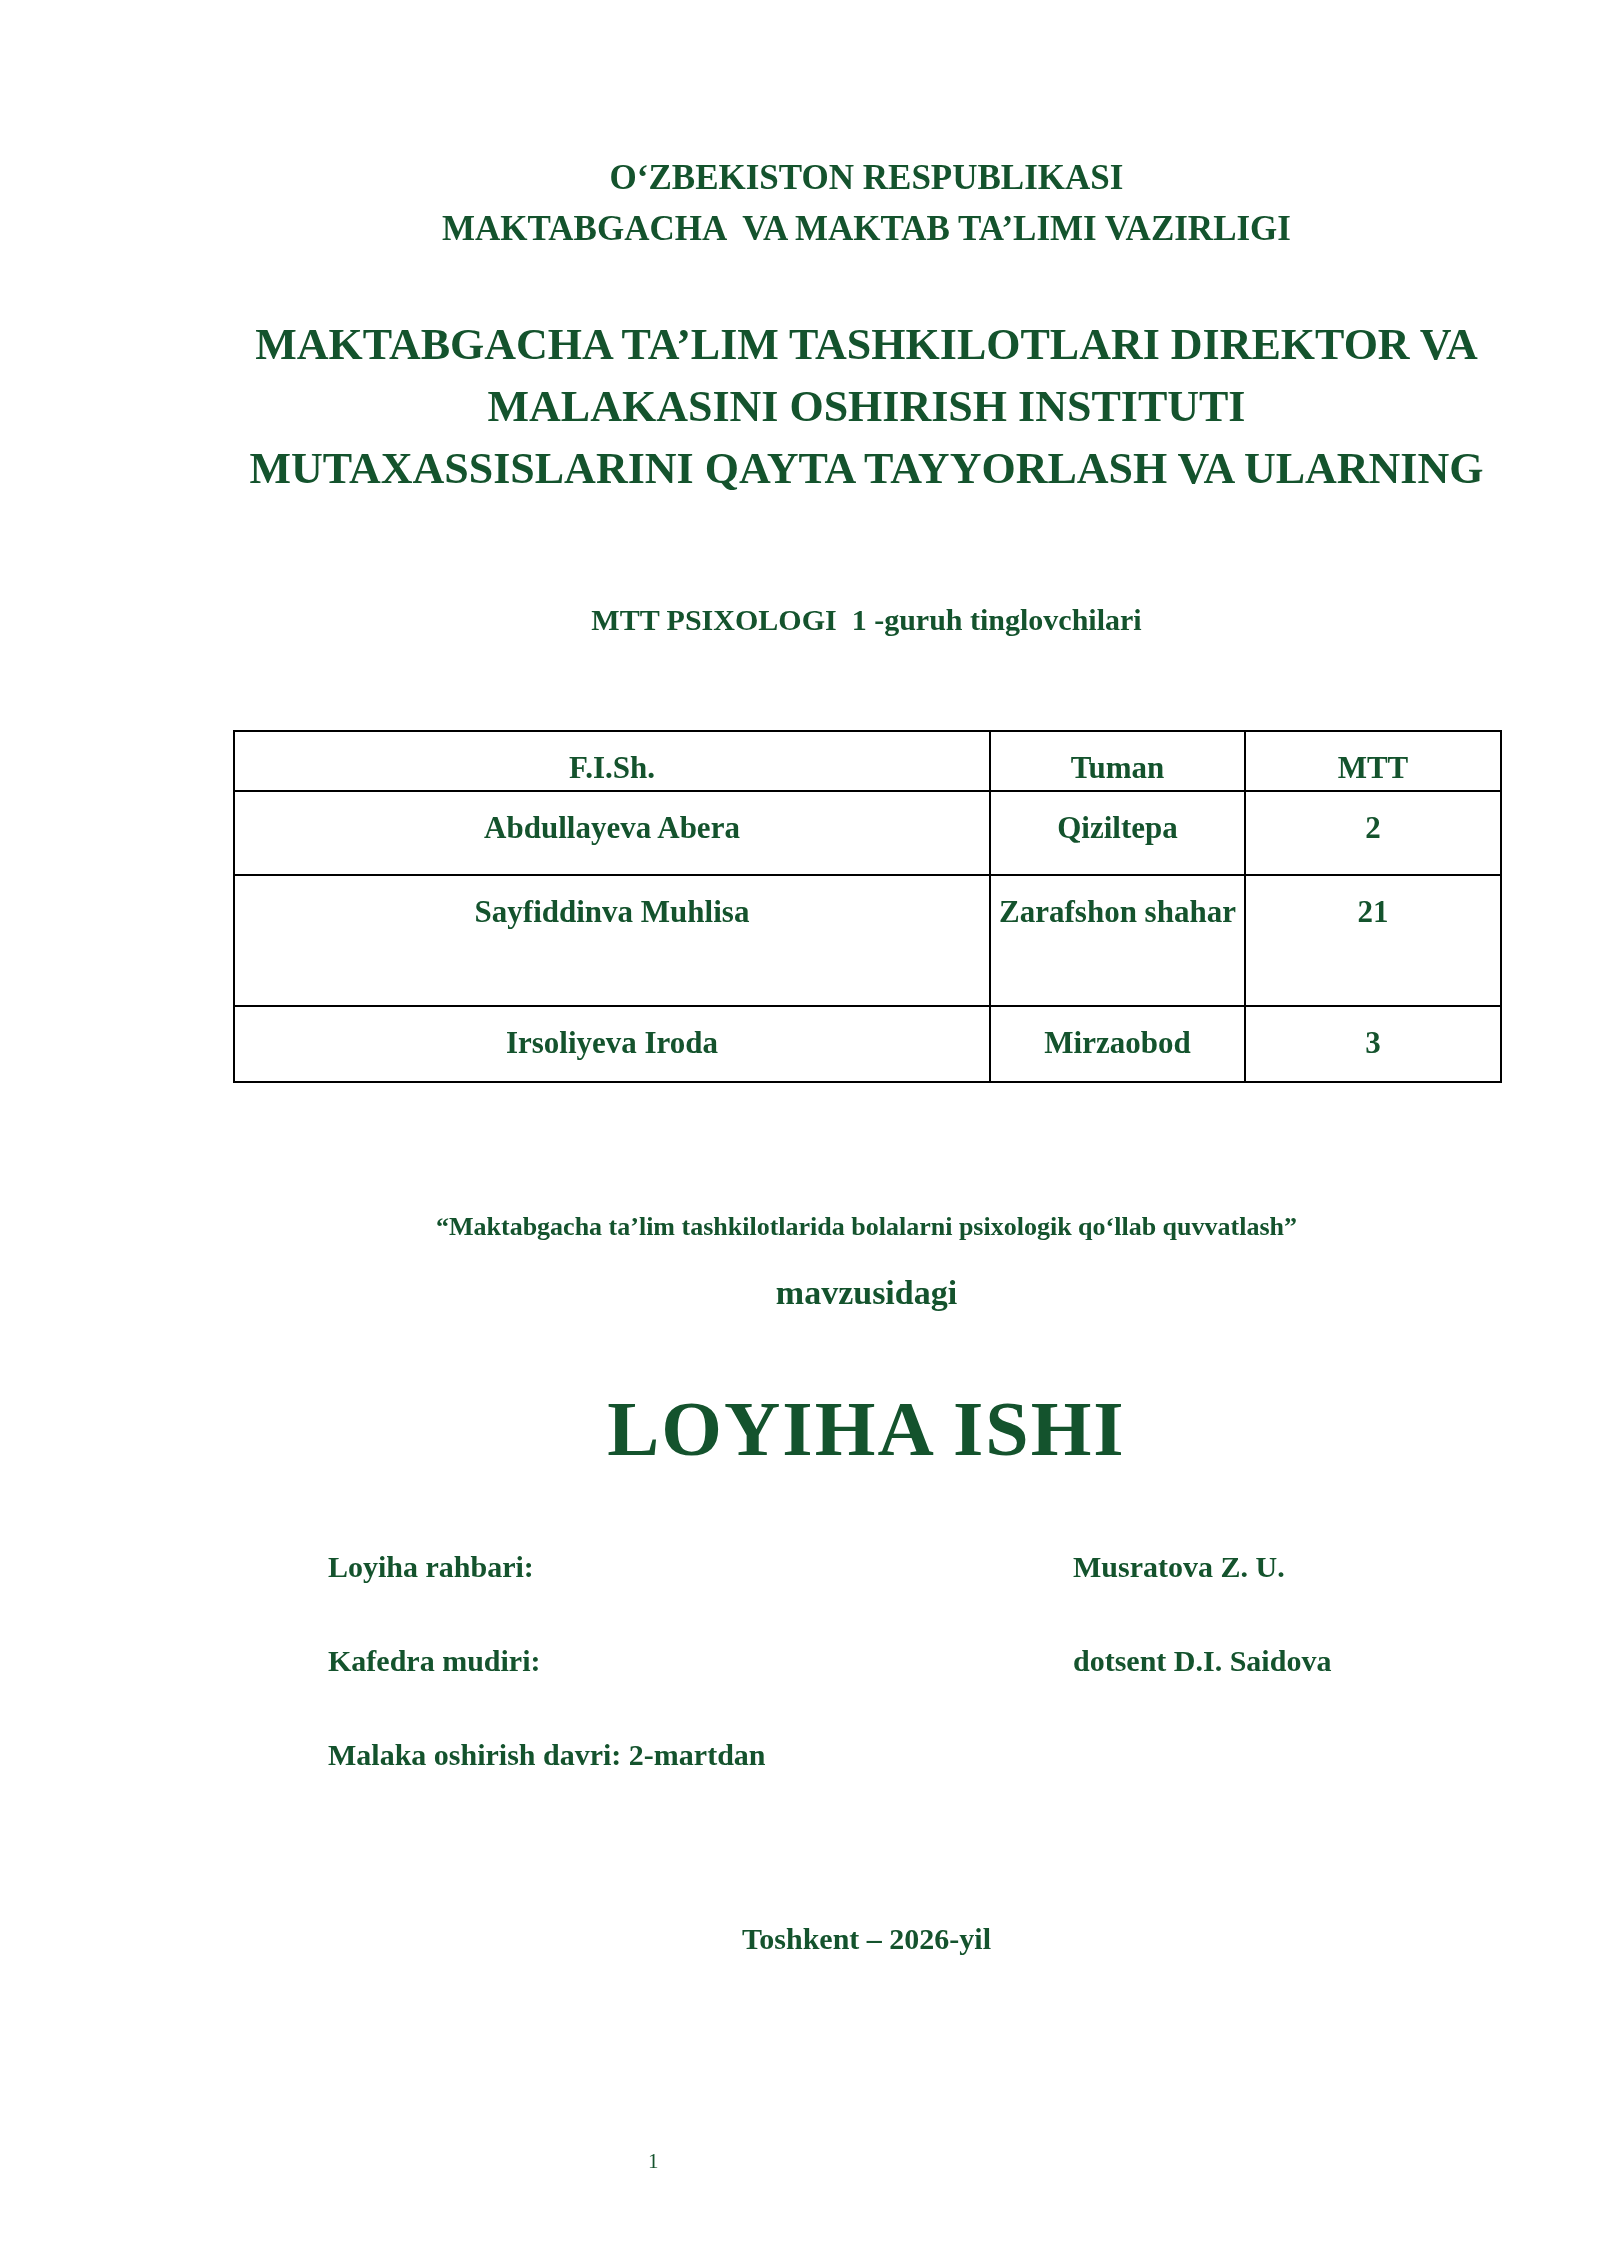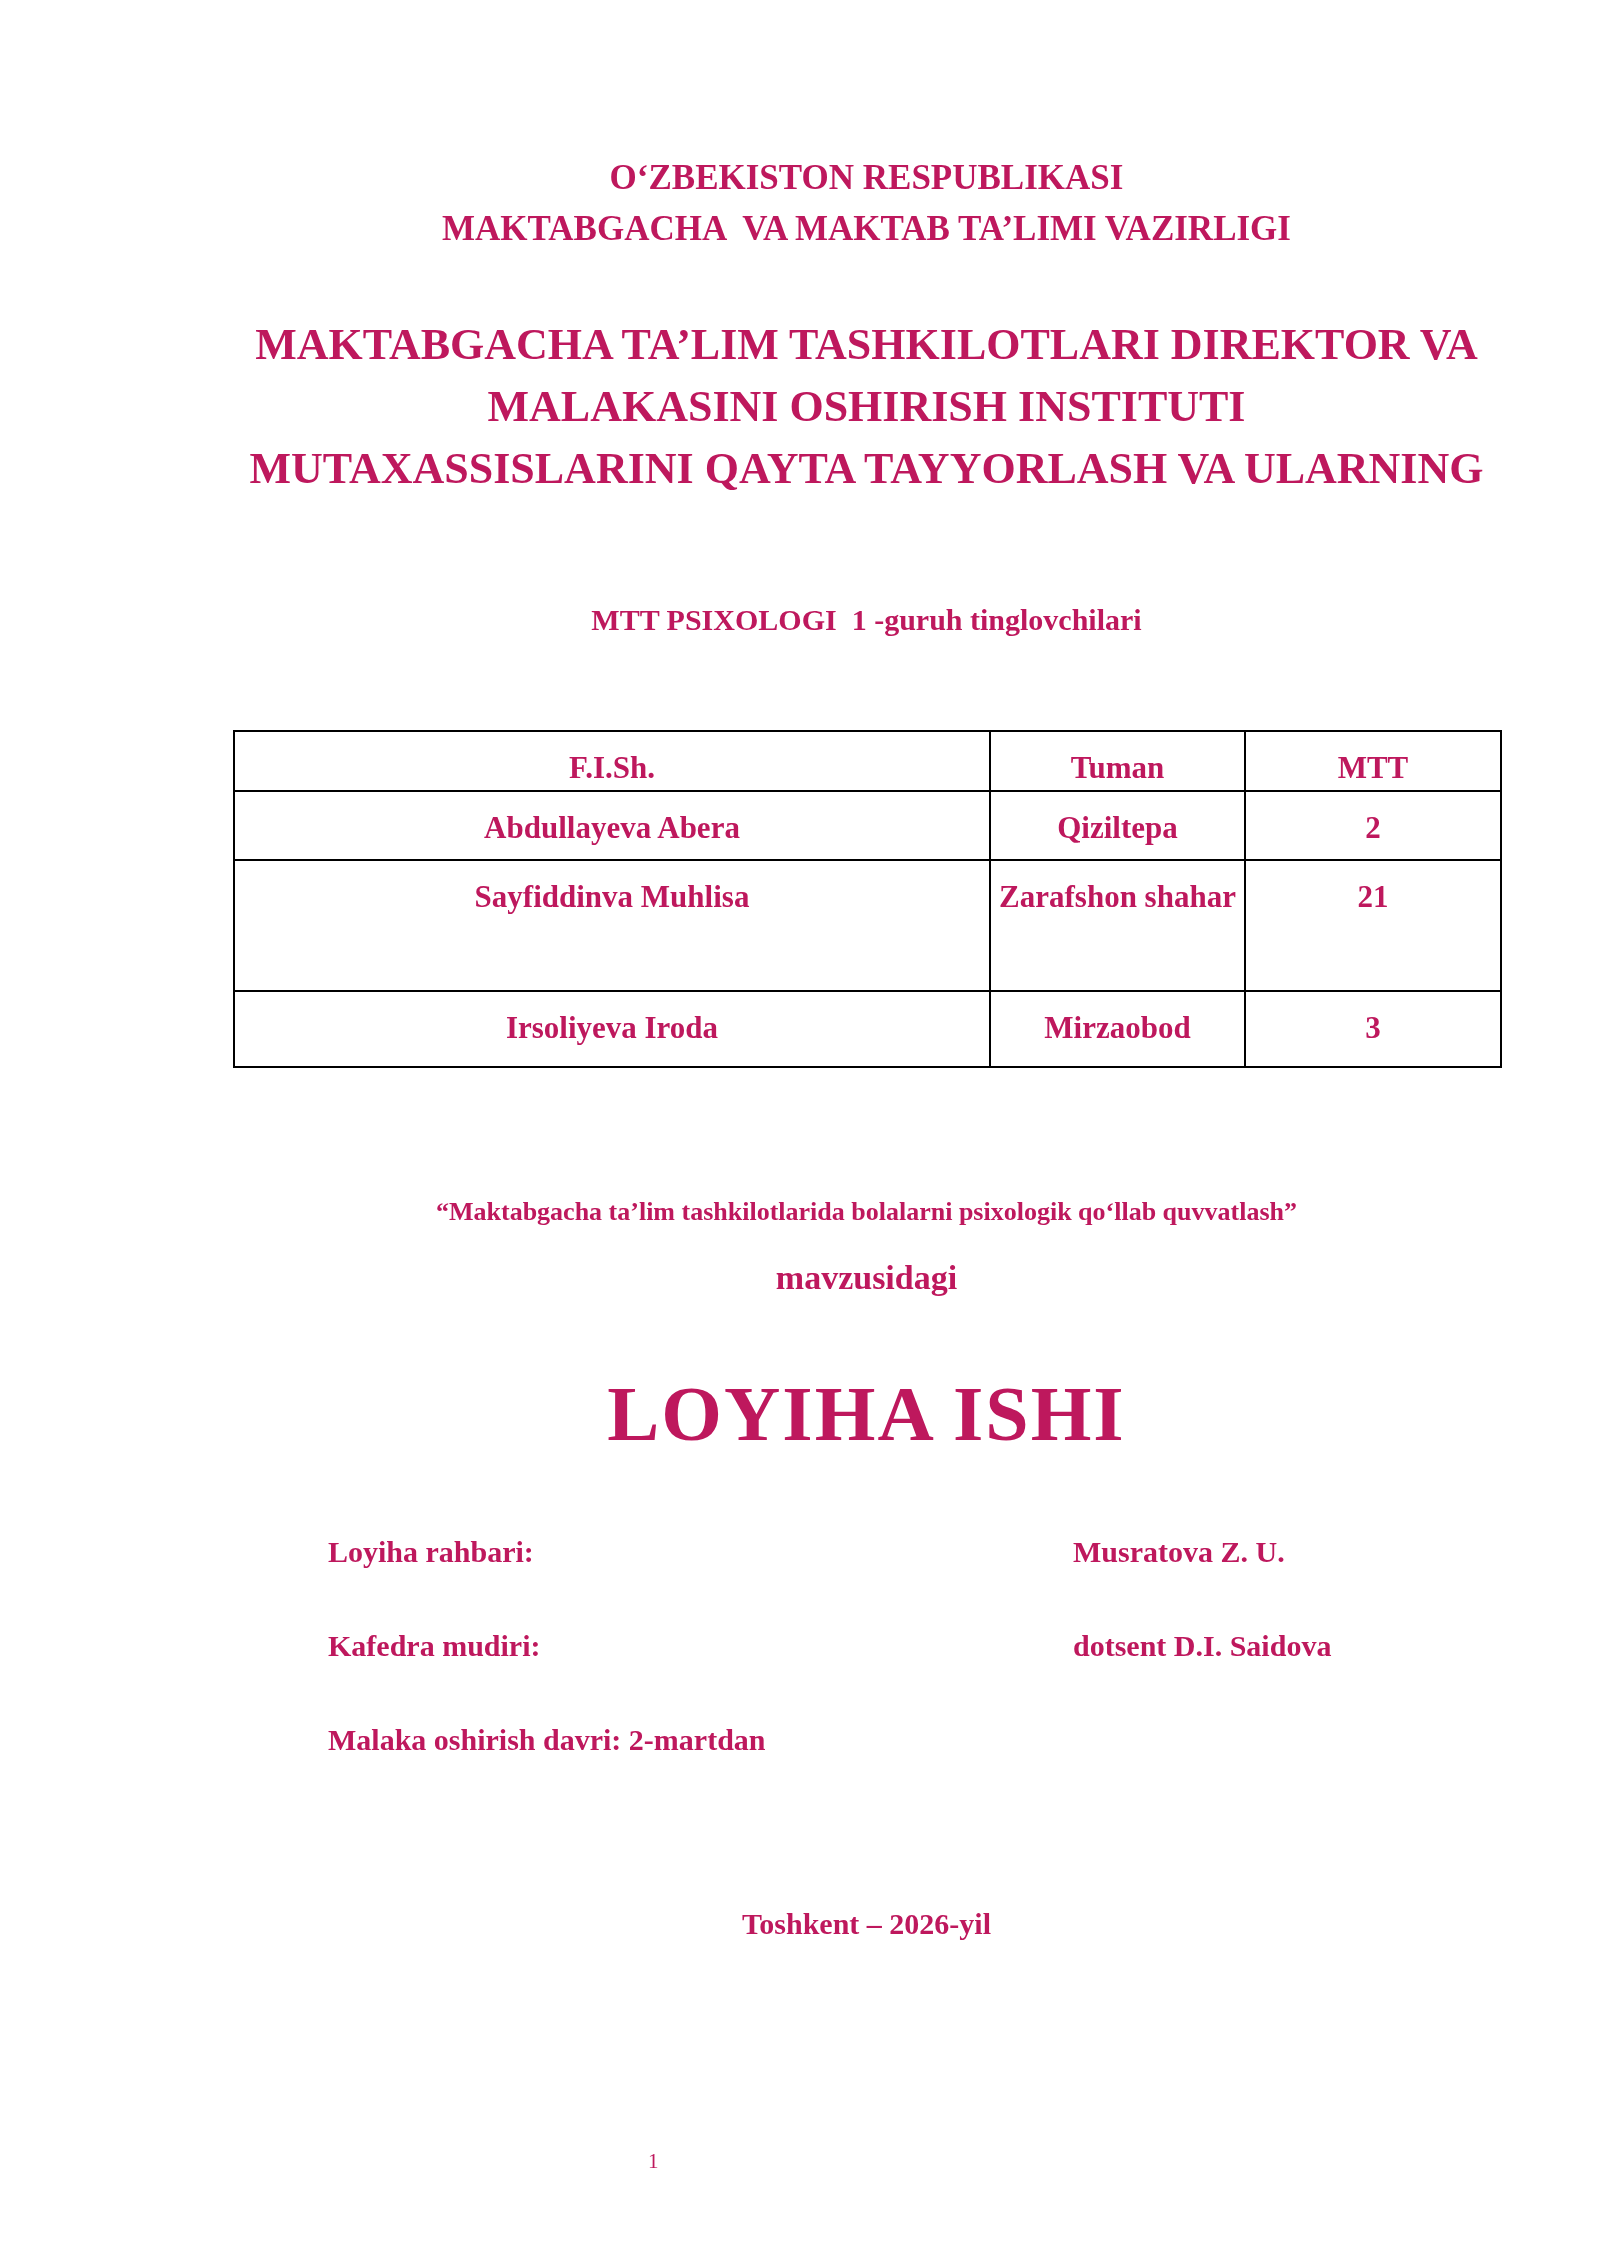--- a/index.html
+++ b/index.html
@@ -3,21 +3,21 @@
 <meta charset="utf-8">
 <style>
   * { margin: 0; padding: 0; box-sizing: border-box; }
   html, body { background: #ffffff; }
   .page {
     width: 1600px;
     height: 2262px;
     background: #ffffff;
     position: relative;
     font-family: "Liberation Serif", serif;
-    color: #be185d;
+    color: #14532d;
     overflow: hidden;
   }
   .content {
     position: absolute;
     left: 233px;
     top: 0;
     width: 1267px;
   }
   .keep-spaces { white-space: pre-wrap; }
   .ministry-block {
@@ -53,21 +53,21 @@
     font-size: 31px;
     text-align: center;
     vertical-align: top;
     padding-top: 14px;
     line-height: 44px;
   }
   .col-fish { width: 756px; }
   .col-tuman { width: 255px; }
   .col-mtt { width: 256px; }
   tr.roster-header { height: 54px; }
-  tr.roster-row-1 { height: 69px; }
+  tr.roster-row-1 { height: 84px; }
   tr.roster-row-2 { height: 131px; }
   tr.roster-row-3 { height: 76px; }
   .topic-block {
     margin-top: 122px;
     text-align: center;
     font-weight: bold;
     font-size: 26px;
     line-height: 44px;
   }
   .topic-suffix {

